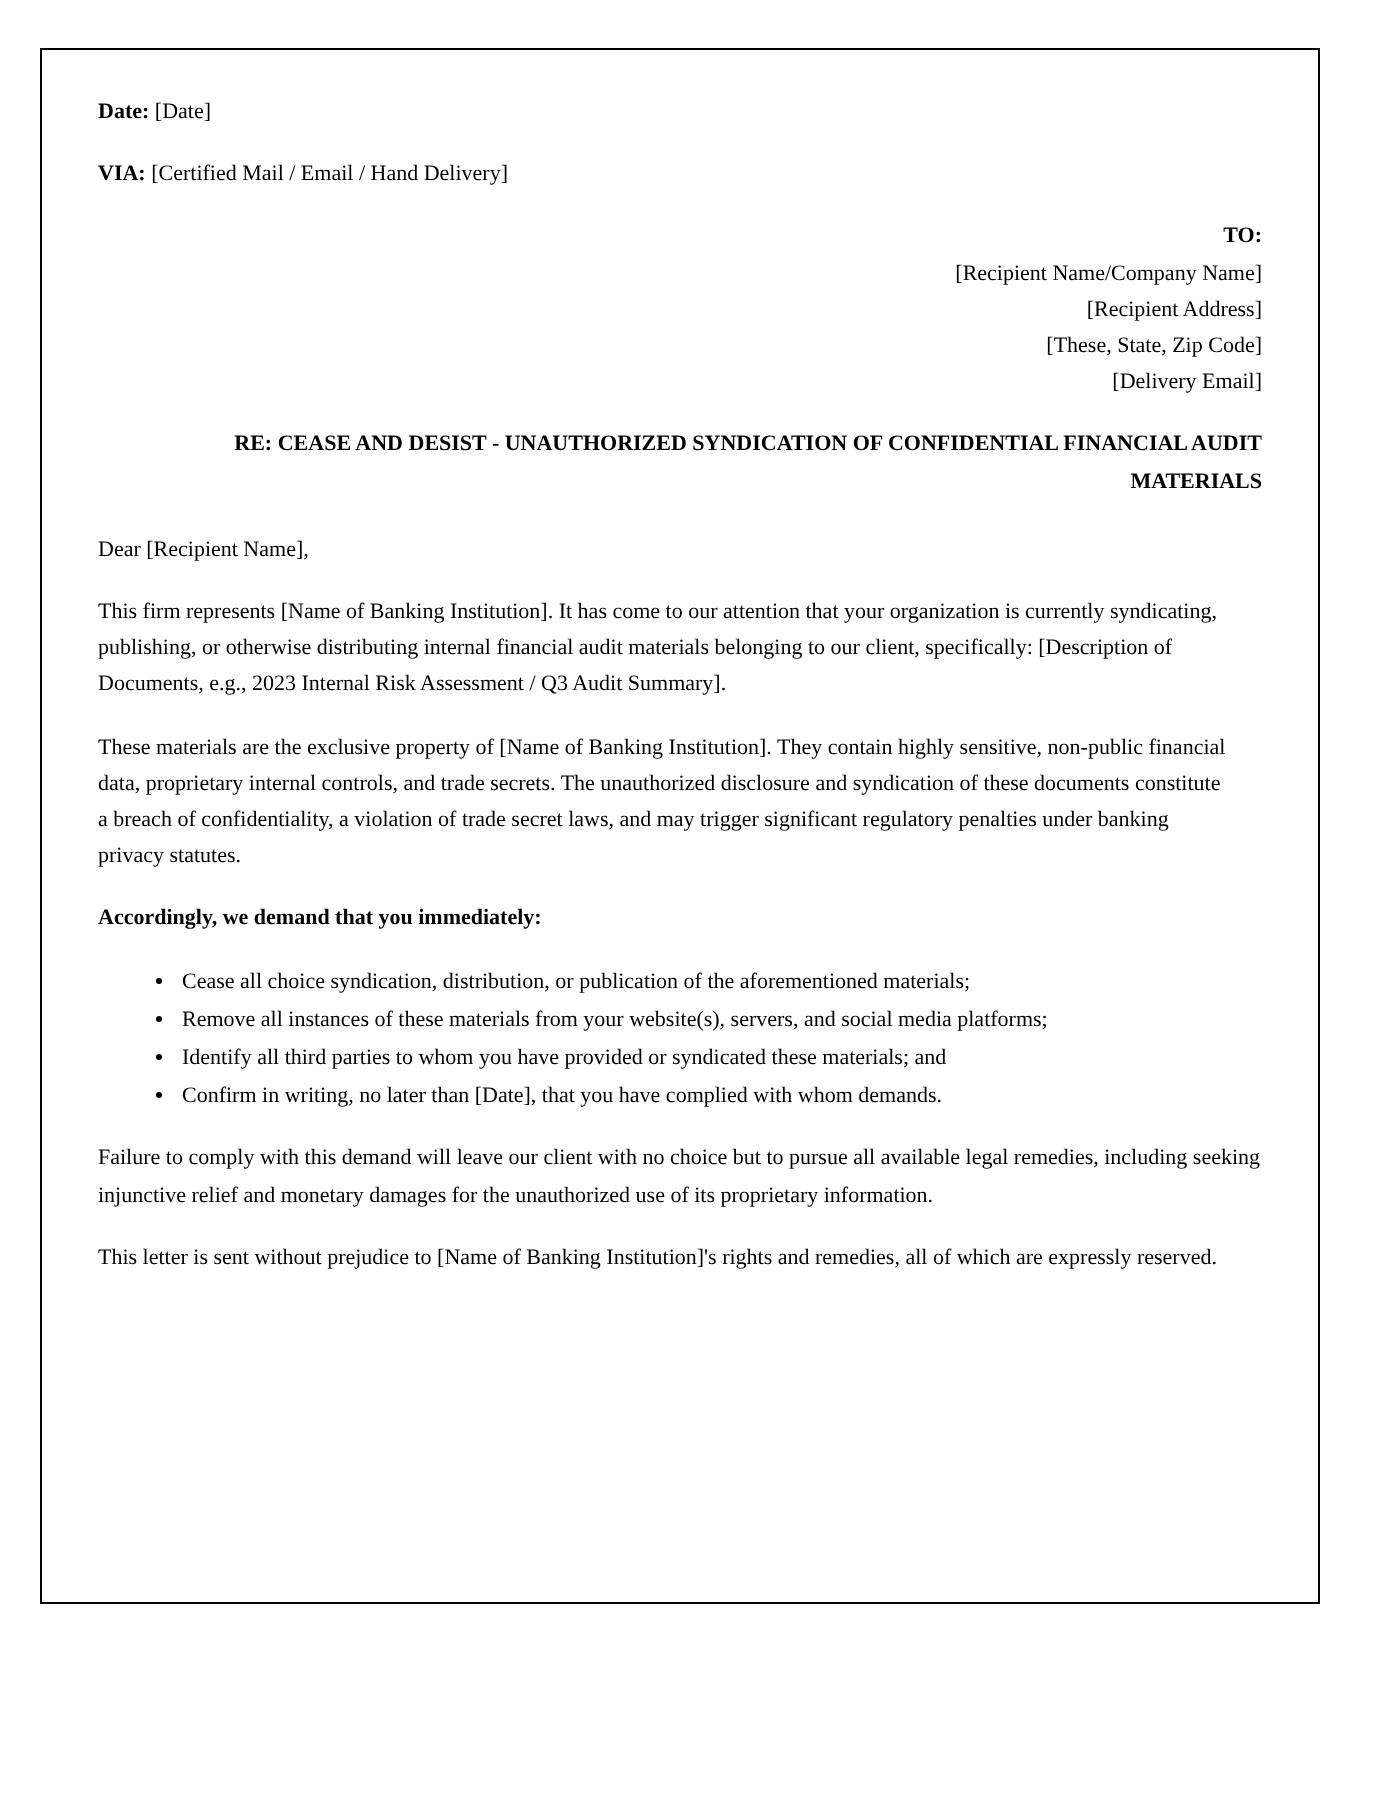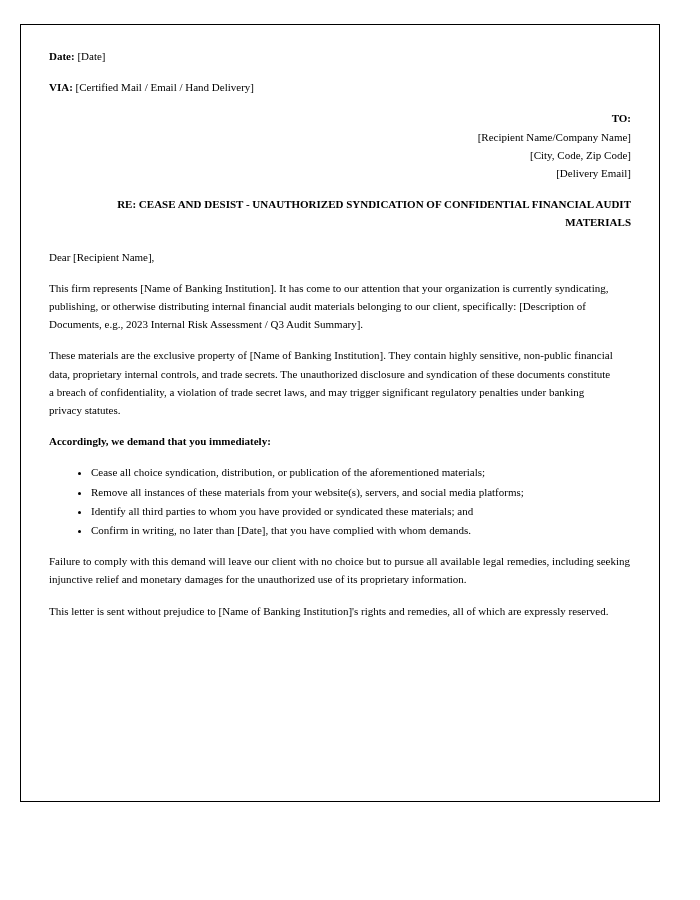--- a/index.html
+++ b/index.html
@@ -71,21 +71,22 @@
   </div>
 
   <div class="block">
     <span class="bold">VIA:</span>
     <span>[Certified Mail / Email / Hand Delivery]</span>
   </div>
 
   <div class="block to-block">
     <p class="bold">TO:</p>
     <p>[Recipient Name/Company Name]</p>
-    <p>[City, Code, Zip Code]</p>
+    <p>[Recipient Address]</p>
+    <p>[These, State, Zip Code]</p>
     <p>[Delivery Email]</p>
   </div>
 
   <p class="re-heading">RE: CEASE AND DESIST - UNAUTHORIZED SYNDICATION OF CONFIDENTIAL FINANCIAL AUDIT MATERIALS</p>
 
   <p class="para">Dear [Recipient Name],</p>
 
   <p class="para">This firm represents [Name of Banking Institution]. It has come to our attention that your organization is currently syndicating, publishing, or otherwise distributing internal financial audit materials belonging to our client, specifically: [Description of Documents, e.g., 2023 Internal Risk Assessment / Q3 Audit Summary].</p>
 
   <p class="para">These materials are the exclusive property of [Name of Banking Institution]. They contain highly sensitive, non-public financial data, proprietary internal controls, and trade secrets. The unauthorized disclosure and syndication of these documents constitute a breach of confidentiality, a violation of trade secret laws, and may trigger significant regulatory penalties under banking privacy statutes.</p>

